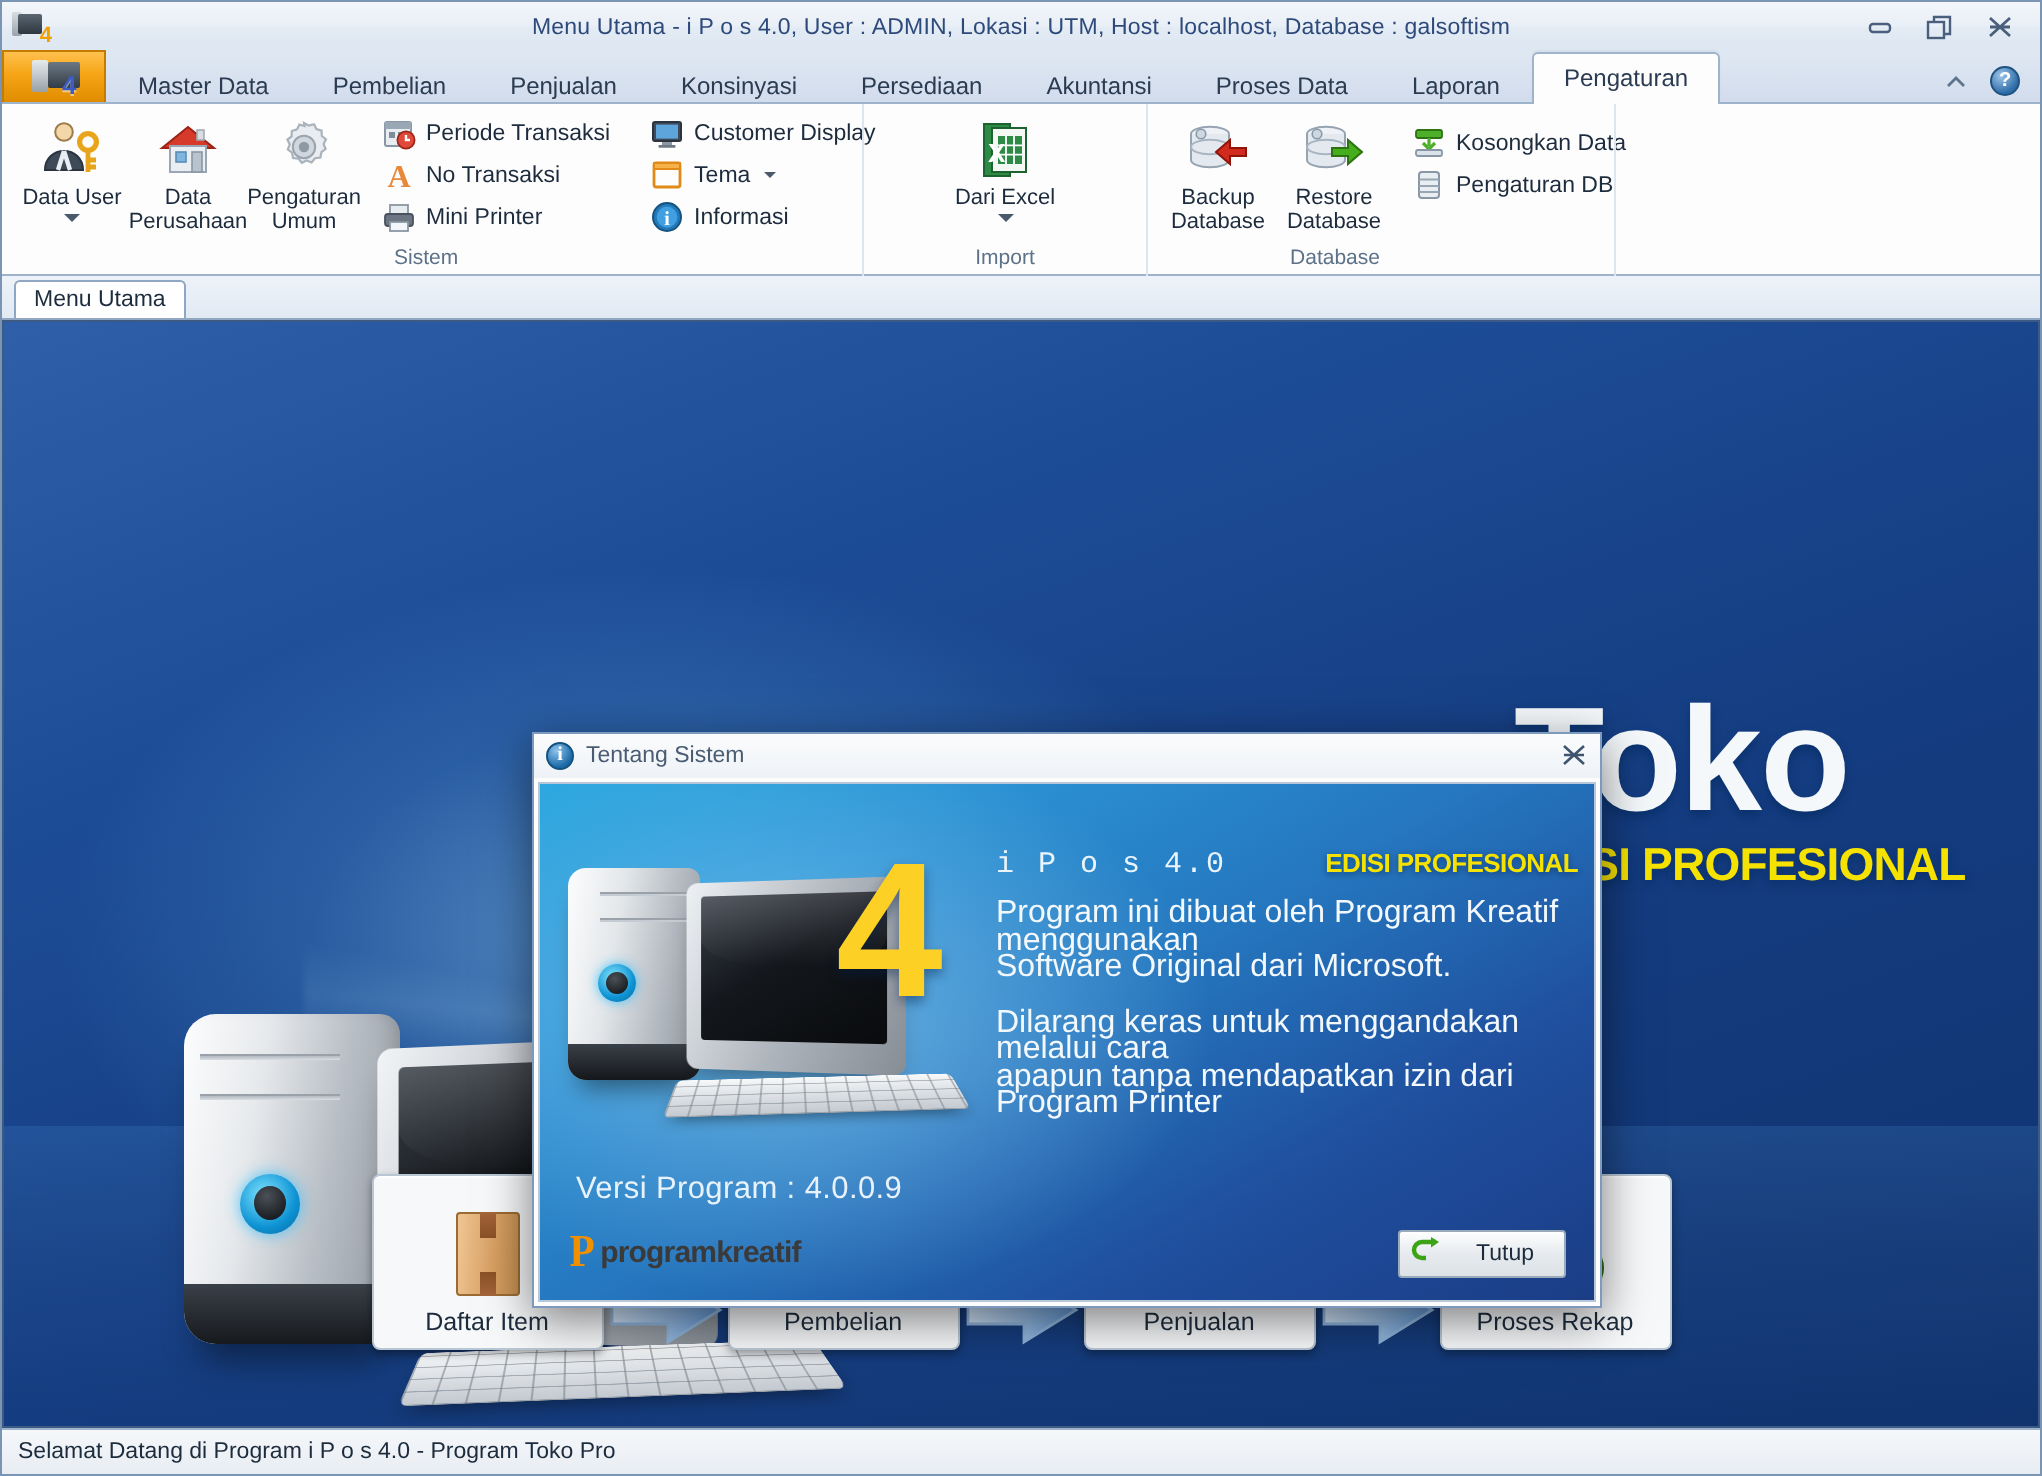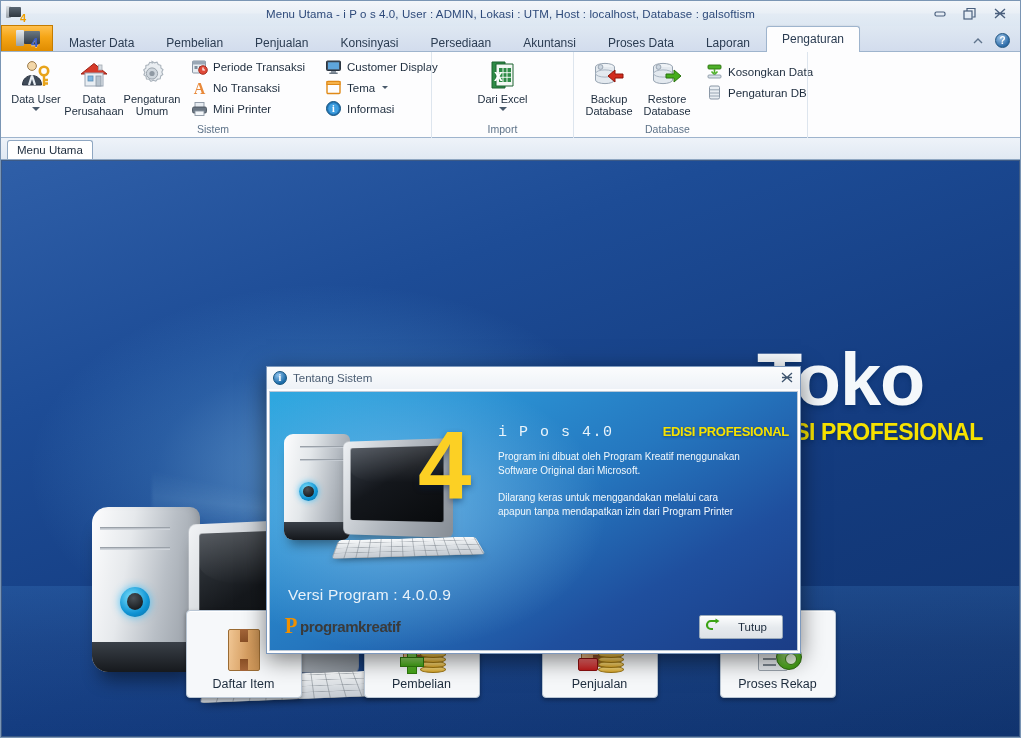--- a/index.html
+++ b/index.html
@@ -244,21 +244,21 @@
   
   .floor {
     position: absolute; left: 0; right: 0; bottom: 0; height: 150px;
     background: linear-gradient(rgba(80,150,220,.18), rgba(140,200,245,.05) 40%, rgba(0,0,0,0));
     pointer-events: none;
   }
 
   
   .flow {
     position: absolute; left: 0; right: 0; bottom: 38px;
-    display: flex; align-items: flex-start; justify-content: center; gap: 0;
+    display: flex; align-items: flex-end; justify-content: center; gap: 0;
   }
   .flowbtn {
     width: 116px; height: 88px; background: #f6f8fa;
     border: 1px solid #b9c6d4; border-radius: 4px;
     box-shadow: 0 2px 4px rgba(0,0,0,.35), inset 0 1px 0 #fff;
     display: flex; flex-direction: column; align-items: center;
     justify-content: flex-end; padding-bottom: 6px; cursor: pointer;
   }
   .flowbtn .fi { width: 48px; height: 46px; position: relative; margin-bottom: 4px; }
   .flowbtn .fl { font-size: 12.5px; color: #1d2c3d; }
@@ -418,21 +418,21 @@
     margin-top: 4px; display: flex; align-items: baseline; justify-content: space-between;
   }
   .dlg-ver {
     font-size: 15px; color: #eaf4fb; letter-spacing: 1.5px; font-family: Liberation Mono, monospace;
   }
   .dlg-edisi {
     font: bold 13px "Liberation Sans", sans-serif; color: #f6e200;
     letter-spacing: -0.3px; text-shadow: 0 1px 3px rgba(0,40,90,.6);
   }
   .dlg-p {
-    margin-top: 9px; font-size: 10px; color: #f2f8fc; line-height: 13.5px;
+    margin-top: 9px; font-size: 16px; color: #f2f8fc; line-height: 13.5px;
   }
   .dlg-p.second { margin-top: 14px; }
   .dlg-verline {
     position: absolute; left: 18px; bottom: 46px;
     font-size: 15.5px; color: #e8f2fa; letter-spacing: 0.2px;
   }
   .dlg-brand {
     position: absolute; left: 14px; bottom: 13px;
     display: flex; align-items: center; gap: 2px;
   }
@@ -865,14 +865,17 @@
               <path d="M13 4 H6 a4 4 0 1 0 0 8 h2" fill="none" stroke="#3ba314" stroke-width="2.2"></path>
               <path d="M10.5 1.5 L14.5 4 L10.5 6.8 Z" fill="#3ba314"></path>
             </svg>
           </span>
           <span class="bt">Tutup</span>
         </div>
       </div>
     </div>
   </div>
 
+  <div class="statusbar">
+    <span>Selamat Datang di Program i P o s  4.0 - Program Toko Pro</span>
+  </div>
 
 </div>
 
 </body></html>

